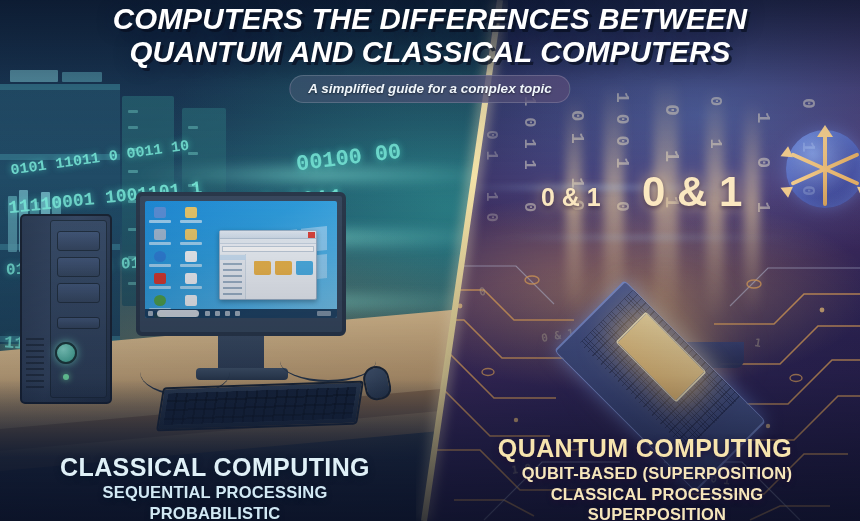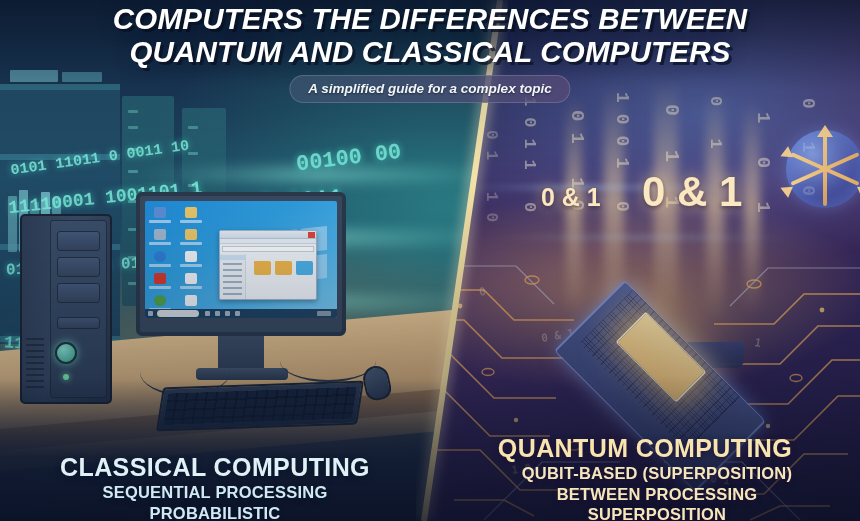--- a/index.html
+++ b/index.html
@@ -443,17 +443,17 @@
 
   <div class="foot left-foot">
     <h2>CLASSICAL COMPUTING</h2>
     <p>SEQUENTIAL PROCESSING</p>
     <p>PROBABILISTIC</p>
   </div>
 
   <div class="foot right-foot">
     <h2>QUANTUM COMPUTING</h2>
     <p>QUBIT-BASED (SUPERPOSITION)</p>
-    <p>BETWEEN PROCESSING</p>
+    <p>CLASSICAL PROCESSING</p>
     <p>SUPERPOSITION</p>
   </div>
 
 </div>
 
 </body></html>

